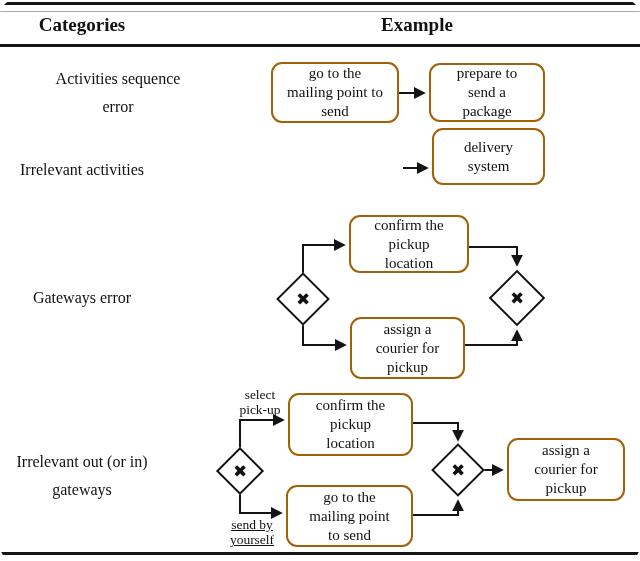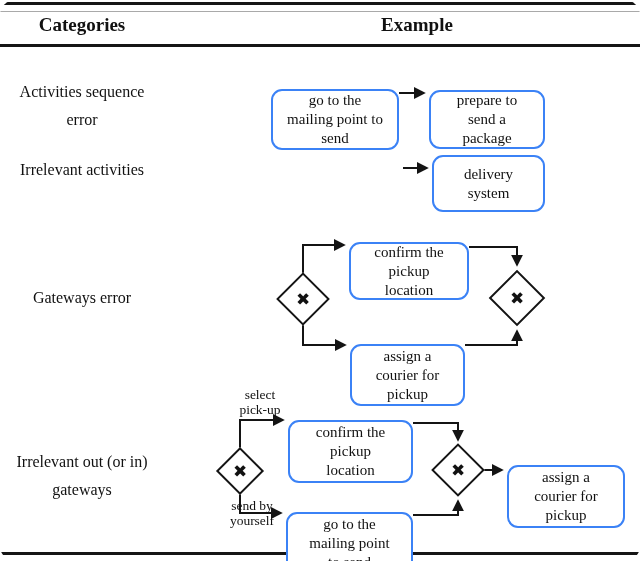--- a/index.html
+++ b/index.html
@@ -24,32 +24,31 @@
   .category{
     position:absolute;
     font-size:16px;
     line-height:28px;
     text-align:center;
     white-space:pre-line;
   }
   .activity{
     position:absolute;
     box-sizing:border-box;
-    border:2px solid #3b82f6;
+    border:2px solid #a16207;
     border-radius:11px;
     background:#fff;
     display:flex;
     align-items:center;
     justify-content:center;
     text-align:center;
     font-size:15px;
     line-height:19px;
     white-space:pre-line;
     padding:1px 2px;
-    margin-top:27px;
   }
   .gateway{position:absolute;}
   .gateway .shape{
     position:absolute;
     inset:0;
     box-sizing:border-box;
     border:2px solid #141414;
     background:#fff;
     transform:rotate(45deg);
   }
@@ -79,21 +78,21 @@
 <div id="figure">
 
   <div class="rule" style="top:2px;height:3px;"></div>
   <div class="rule faint" style="top:11px;height:1px;"></div>
   <div class="rule" style="top:44px;height:3px;"></div>
   <div class="rule" style="top:552px;height:3px;"></div>
 
   <div class="col-header" style="left:0;top:14px;width:164px;">Categories</div>
   <div class="col-header" style="left:337px;top:14px;width:160px;">Example</div>
 
-  <div class="category" style="left:0;top:78px;width:164px;">Activities sequence
+  <div class="category" style="left:0;top:65px;width:164px;padding-left:36px;">Activities sequence
 error</div>
   <div class="category" style="left:0;top:156px;width:164px;">Irrelevant activities</div>
   <div class="category" style="left:0;top:284px;width:164px;">Gateways error</div>
   <div class="category" style="left:0;top:448px;width:164px;">Irrelevant out (or in)
 gateways</div>
 
   <svg class="connectors" width="640" height="561" viewBox="0 0 640 561">
     <defs>
       <marker id="ah" viewBox="0 0 10 10" refX="8.5" refY="5" markerWidth="6" markerHeight="6" orient="auto">
         <path d="M0,0 L10,5 L0,10 z" fill="#141414"></path>
@@ -138,21 +137,21 @@
   <div class="activity" style="left:350px;top:317px;width:115px;height:62px;">assign a
 courier for
 pickup</div>
   <div class="gateway" style="left:497px;top:278px;width:40px;height:40px;">
     <div class="shape"></div>
     <div class="x">✖</div>
   </div>
 
   <div class="branch-label" style="left:230px;top:387px;width:60px;">select
 pick-up</div>
-  <div class="branch-label" style="left:219px;top:498px;width:66px;">send by
+  <div class="branch-label" style="left:219px;top:517px;width:66px;text-decoration:underline;">send by
 yourself</div>
   <div class="gateway" style="left:223px;top:454px;width:34px;height:34px;">
     <div class="shape"></div>
     <div class="x">✖</div>
   </div>
   <div class="activity" style="left:288px;top:393px;width:125px;height:63px;">confirm the
 pickup
 location</div>
   <div class="activity" style="left:286px;top:485px;width:127px;height:62px;">go to the
 mailing point

